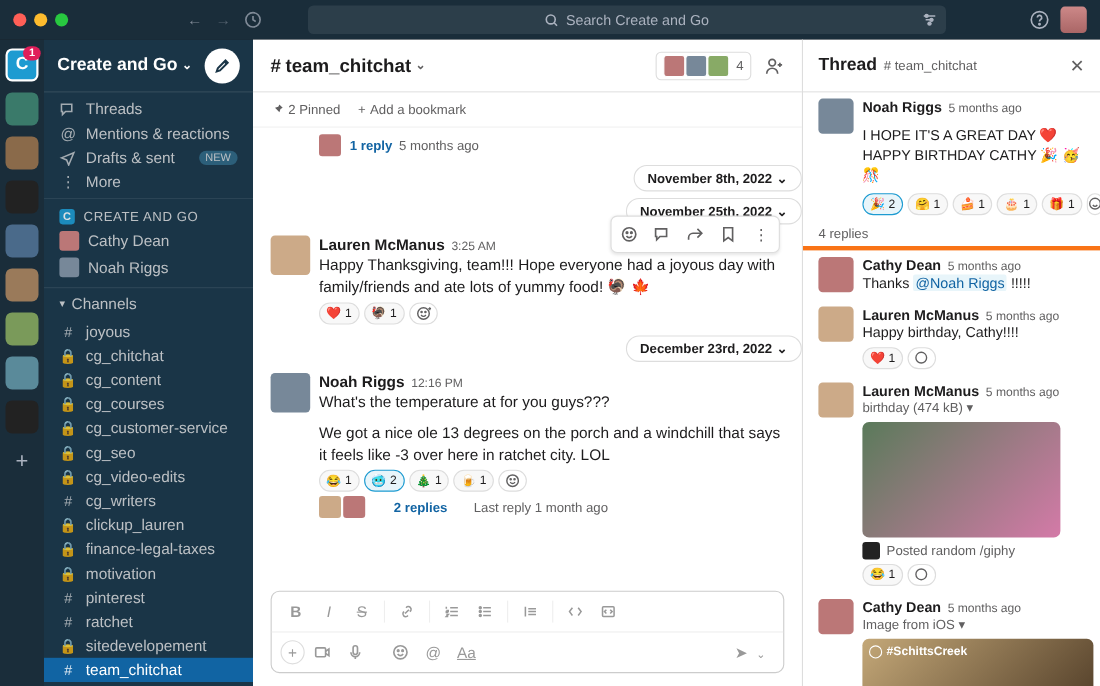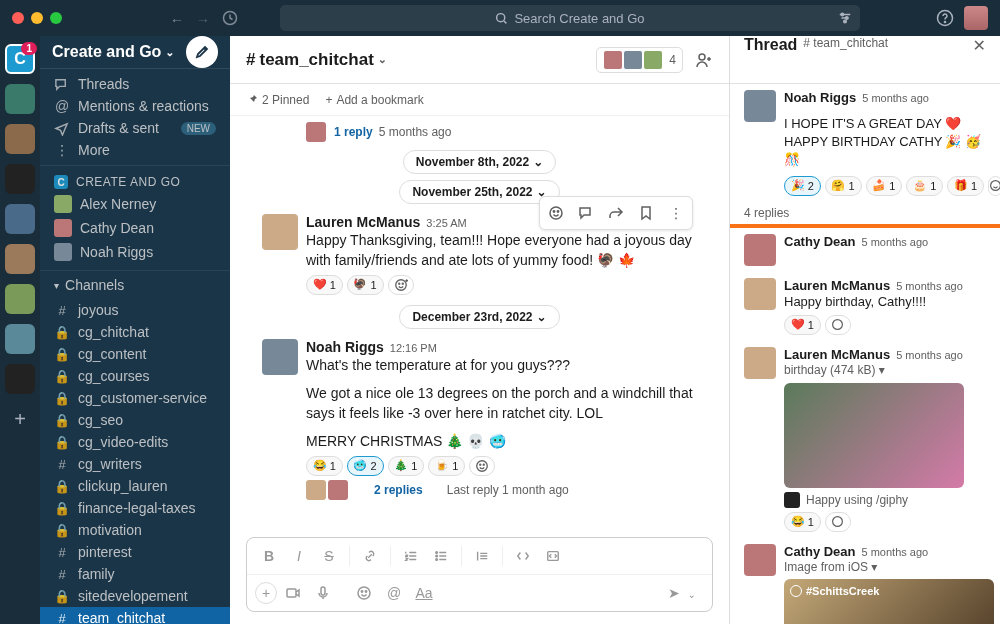--- a/index.html
+++ b/index.html
@@ -37,22 +37,22 @@
 .channel-pane { flex: 1; background: #fff; color: #1d1c1d; display: flex; flex-direction: column; border-right: 1px solid #ddd; min-width: 0; }
 .channel-header { height: 48px; border-bottom: 1px solid #e1e1e1; display: flex; align-items: center; padding: 0 16px; gap: 12px; }
 .channel-title { font-weight: 800; font-size: 17px; display: flex; align-items: center; gap: 4px; }
 .channel-desc { color: #616061; font-size: 12px; }
 .channel-members { margin-left: auto; display: flex; align-items: center; gap: 6px; border: 1px solid #ddd; border-radius: 5px; padding: 2px 6px; }
 .mem-av { width: 20px; height: 20px; border-radius: 3px; background: #aaa; margin-left: -6px; border: 1px solid #fff; }
 .mem-count { font-size: 12px; color: #616061; }
 .channel-subheader { height: 32px; display: flex; align-items: center; padding: 0 16px; gap: 16px; color: #616061; font-size: 12px; border-bottom: 1px solid #f1f1f1; }
 .sub-item { display: flex; align-items: flex-start; gap: 4px; }
 
-.messages { flex: 1; overflow-y: auto; padding: 4px 16px; position: relative; }
-.date-divider { display: flex; justify-content: center; margin: 6px 0; }
+.messages { flex: 1; overflow-y: auto; padding: 4px 0; position: relative; }
+.date-divider { display: flex; justify-content: flex-end; margin: 6px 0; }
 .date-pill { border: 1px solid #ddd; border-radius: 20px; padding: 4px 12px; font-size: 12px; font-weight: 600; background: #fff; display: flex; align-items: center; gap: 4px; }
 .msg { display: flex; gap: 8px; padding: 4px 16px; position: relative; }
 .msg-hover-actions { position: absolute; top: -14px; right: 20px; background: #fff; border: 1px solid #ddd; border-radius: 6px; display: flex; padding: 2px; gap: 2px; box-shadow: 0 1px 3px rgba(0,0,0,0.1); }
 .hover-btn { width: 28px; height: 28px; display: flex; align-items: center; justify-content: center; border-radius: 4px; cursor: pointer; color: #616061; }
 .msg-avatar { width: 36px; height: 36px; border-radius: 4px; background: #bbb; flex-shrink: 0; }
 .msg-content { flex: 1; min-width: 0; }
 .msg-header { display: flex; align-items: baseline; gap: 6px; }
 .msg-author { font-weight: 800; font-size: 14px; }
 .msg-time { font-size: 11px; color: #616061; }
 .msg-body { font-size: 14px; line-height: 1.45; color: #1d1c1d; }
@@ -68,21 +68,21 @@
 
 .composer { margin: 0 16px 12px; border: 1px solid #ccc; border-radius: 8px; }
 .composer-toolbar { display: flex; gap: 2px; padding: 4px 8px; border-bottom: 1px solid #eee; }
 .tb-btn { width: 28px; height: 28px; display: flex; align-items: center; justify-content: center; color: #999; cursor: pointer; border-radius: 3px; font-size: 14px; }
 .tb-sep { width: 1px; background: #eee; margin: 4px 4px; }
 .composer-input { padding: 8px 12px; color: #999; font-size: 14px; min-height: 28px; }
 .composer-bottom { display: flex; align-items: center; padding: 4px 8px; gap: 2px; }
 .send-btn { margin-left: auto; color: #999; padding: 4px 8px; }
 
 .thread-pane { width: 270px; background: #fff; color: #1d1c1d; display: flex; flex-direction: column; }
-.thread-header { height: 48px; border-bottom: 1px solid #e1e1e1; display: flex; align-items: flex-start; padding: 0 14px; }
+.thread-header { height: 48px; border-bottom: 1px solid #e1e1e1; display: flex; align-items: center; padding: 0 14px; }
 .thread-title { font-weight: 800; font-size: 16px; }
 .thread-sub { color: #616061; font-size: 12px; margin-left: 6px; }
 .thread-close { margin-left: auto; font-size: 16px; color: #616061; cursor: pointer; }
 .thread-body { flex: 1; overflow-y: auto; }
 .t-msg { display: flex; gap: 8px; padding: 6px 14px; }
 .t-av { width: 32px; height: 32px; border-radius: 4px; background: #bbb; flex-shrink: 0; }
 .t-content { flex: 1; font-size: 13px; min-width: 0; }
 .t-header { display: flex; align-items: baseline; gap: 6px; }
 .t-author { font-weight: 800; }
 .t-time { font-size: 11px; color: #616061; }
@@ -200,24 +200,20 @@
         <span class="icn">⋮</span>
         <span>More</span>
       </div>
     </div>
     <div class="sidebar-section" style="border-top:1px solid rgba(255,255,255,0.08);border-bottom:1px solid rgba(255,255,255,0.08);padding:6px 0">
       <div class="sidebar-item">
         <span class="icn" style="background:#1d9bd1;border-radius:3px;color:#fff;font-size:10px;font-weight:bold;width:14px;height:14px;display:inline-flex;align-items:center;justify-content:center">C</span>
         <span style="font-size:12px;letter-spacing:0.5px">CREATE AND GO</span>
       </div>
       <div class="sidebar-item">
-          <span class="tiny-avatar" style="background:#8a6"></span>
-          <span>Alex Nerney</span>
-        </div>
-      <div class="sidebar-item">
           <span class="tiny-avatar" style="background:#b77"></span>
           <span>Cathy Dean</span>
         </div>
       <div class="sidebar-item">
           <span class="tiny-avatar" style="background:#789"></span>
           <span>Noah Riggs</span>
         </div>
     </div>
     <div class="section-header">
       <span class="chevron">▾</span>
@@ -267,21 +263,21 @@
         <div class="sidebar-item">
           <span class="icn ch-prefix">🔒</span>
           <span>motivation</span>
         </div>
         <div class="sidebar-item">
           <span class="icn ch-prefix">#</span>
           <span>pinterest</span>
         </div>
         <div class="sidebar-item">
           <span class="icn ch-prefix">#</span>
-          <span>family</span>
+          <span>ratchet</span>
         </div>
         <div class="sidebar-item">
           <span class="icn ch-prefix">🔒</span>
           <span>sitedevelopement</span>
         </div>
         <div class="sidebar-item active">
           <span class="icn ch-prefix">#</span>
           <span>team_chitchat</span>
         </div>
       </div>
@@ -407,21 +403,20 @@
       <div class="msg">
         <div class="msg-avatar" style="background:#789"></div>
         <div class="msg-content">
           <div class="msg-header">
               <span class="msg-author">Noah Riggs</span>
               <span class="msg-time">12:16 PM</span>
             </div>
           <div class="msg-body">
             <div>What's the temperature at for you guys???</div>
             <div style="margin-top:8px">We got a nice ole 13 degrees on the porch and a windchill that says it feels like -3 over here in ratchet city. LOL</div>
-            <div style="margin-top:8px">MERRY CHRISTMAS 🎄 💀 🥶</div>
           </div>
           <div class="reactions">
             <div class="reaction">
                 <span>😂</span>
                 <span>1</span>
               </div>
             <div class="reaction on">
                 <span>🥶</span>
                 <span>2</span>
               </div>
@@ -585,20 +580,21 @@
       </div>
       <div class="replies-count">4 replies</div>
 
       <div class="t-msg">
         <div class="t-av" style="background:#b77"></div>
         <div class="t-content">
           <div class="t-header">
               <span class="t-author">Cathy Dean</span>
               <span class="t-time">5 months ago</span>
             </div>
+          <div class="t-body"><span>Thanks </span><span class="t-mention">@Noah Riggs</span><span> !!!!!</span></div>
         </div>
       </div>
 
       <div class="t-msg">
         <div class="t-av" style="background:#ca8"></div>
         <div class="t-content">
           <div class="t-header">
               <span class="t-author">Lauren McManus</span>
               <span class="t-time">5 months ago</span>
             </div>
@@ -621,21 +617,21 @@
         <div class="t-av" style="background:#ca8"></div>
         <div class="t-content">
           <div class="t-header">
               <span class="t-author">Lauren McManus</span>
               <span class="t-time">5 months ago</span>
             </div>
           <div class="t-body" style="color:#616061;font-size:12px">birthday (474 kB) ▾</div>
           <div class="gif-box"></div>
           <div class="giphy-tag">
               <div class="giphy-icn"></div>
-              <span>Happy using /giphy</span>
+              <span>Posted random /giphy</span>
             </div>
           <div class="reactions">
               <div class="reaction">
                 <span>😂</span>
                 <span>1</span>
               </div>
               <div class="add-react">
                 <svg width="13" height="13" viewBox="0 0 16 16" fill="none" stroke="currentColor" stroke-width="1.5">
                   <circle cx="8" cy="8" r="6"></circle>
                 </svg>

